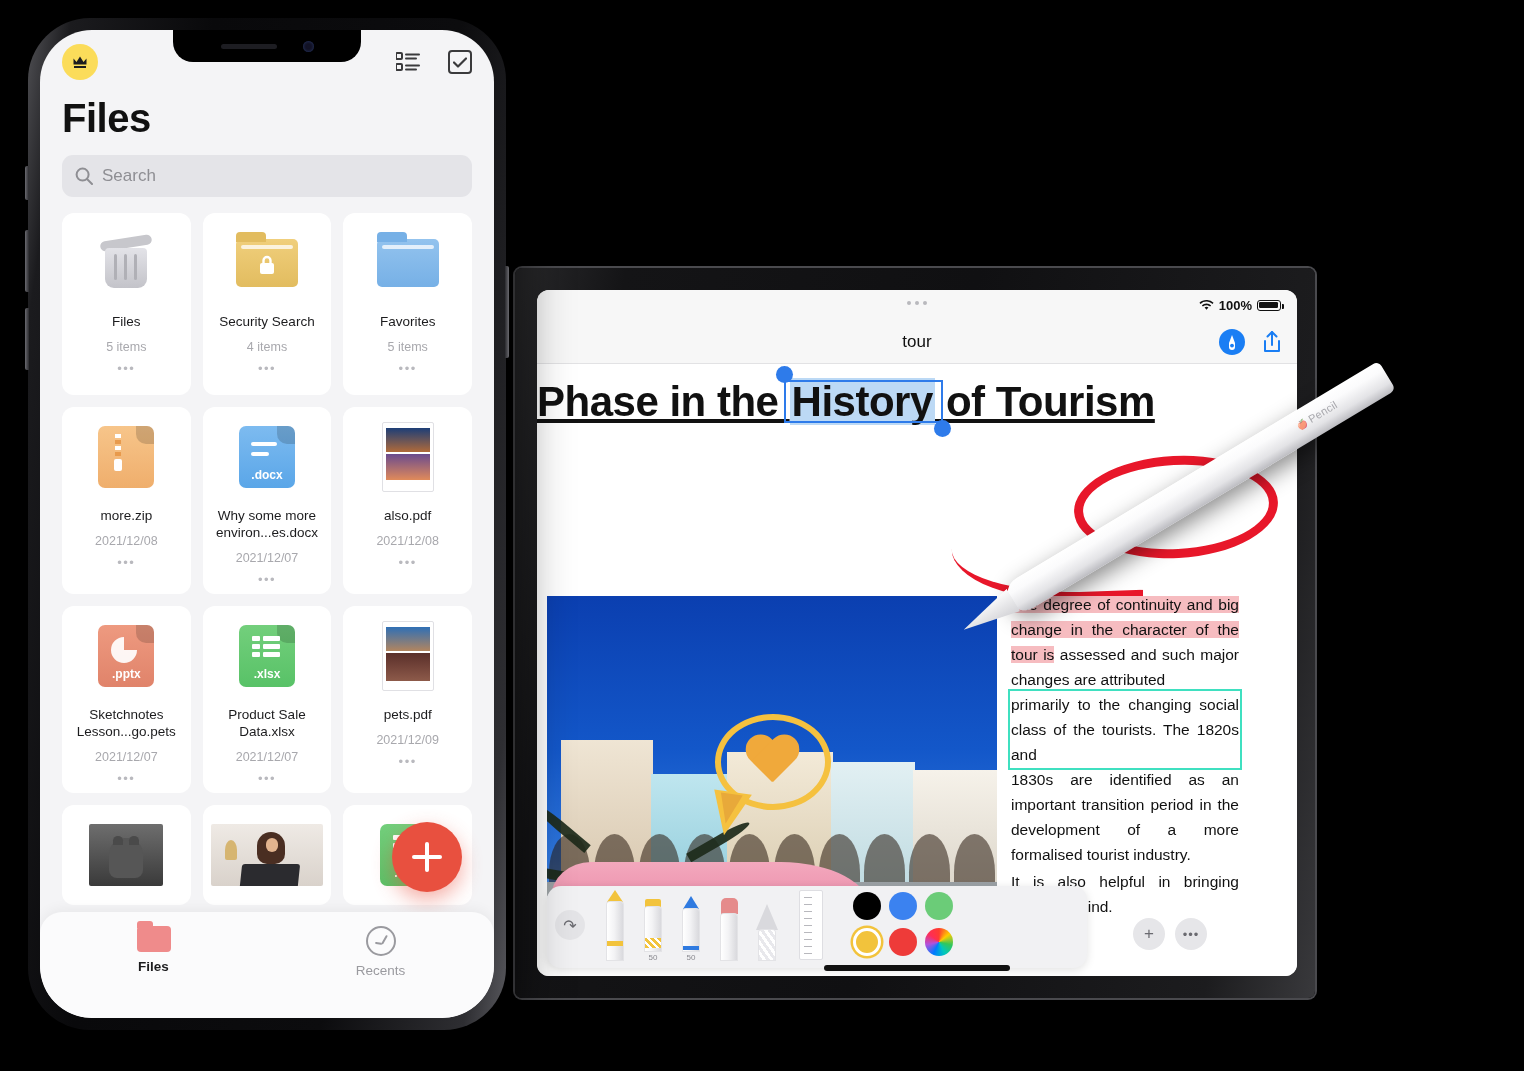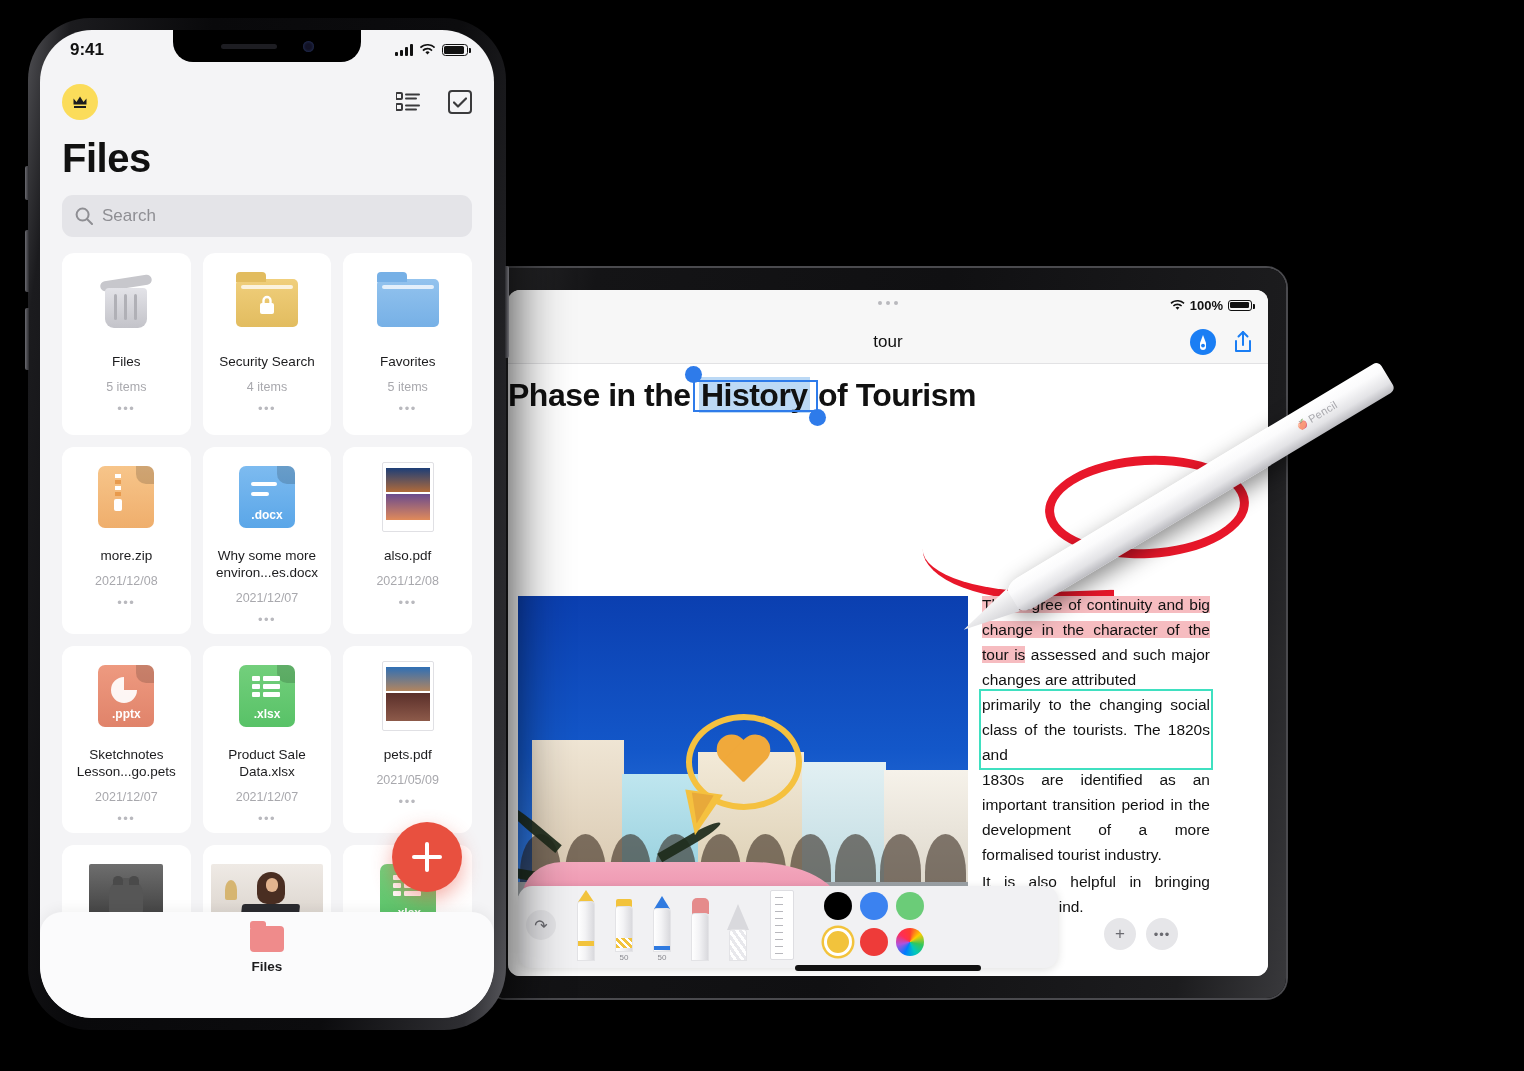--- a/index.html
+++ b/index.html
@@ -6,24 +6,24 @@
   html, body {
     width: 1524px; height: 1071px;
     background: #000;
     font-family: "Liberation Sans", sans-serif;
     overflow: hidden;
   }
   #stage { position: relative; width: 1524px; height: 1071px; background: #000; }
 
   
   #tablet {
-    position: absolute; left: 486px; top: 268px;
+    position: absolute; left: 515px; top: 268px;
     width: 800px; height: 730px;
     background: linear-gradient(100deg,#2a2a2c 0%, #141416 12%, #101012 50%, #1c1c1e 88%, #39393c 100%);
-    border-radius: 20px;
+    border-radius: 7px;
     box-shadow: 0 0 0 2px #4a4a4e, 0 26px 60px rgba(0,0,0,.85);
     padding: 22px 18px 22px 22px;
   }
   #tablet-screen {
     position: relative; width: 100%; height: 100%;
     background: #fff; border-radius: 12px; overflow: hidden;
     display: flex; flex-direction: column;
   }
   .t-statusbar {
     height: 30px; background: #f7f7f7;
@@ -48,23 +48,24 @@
   }
   .t-title { font-size: 17px; color: #111; font-weight: 400; }
   .t-nav-actions { position: absolute; right: 14px; top: 50%; transform: translateY(-50%); display: flex; gap: 16px; align-items: center;}
   .pen-badge { width: 26px; height: 26px; border-radius: 50%; background: #1a7ef4; display:flex; align-items:center; justify-content:center; }
   .share-ico { width: 22px; height: 24px; }
 
   .t-doc { position: relative; flex: 1 1 auto; background: #fff; overflow: hidden; }
 
   .doc-heading {
     position: absolute; left: 0px; top: 14px; width: 608px;
-    font-size: 32px; font-weight: 700; letter-spacing: -0.5px;
+    font-size: 42px; font-weight: 700; letter-spacing: -0.5px;
     color: #111; white-space: nowrap; line-height: 1.12;
     font-family: "Liberation Sans", sans-serif;
+    text-decoration: underline;
   }
   .sel-wrap { position: relative; display: inline-block; }
   .sel-hl { background: #bcd9f5; padding: 0 2px; }
   .sel-box {
     position: absolute; left: -6px; right: -8px; top: 2px; bottom: 2px;
     border: 2px solid #2e7bea; pointer-events: none;
   }
   .sel-bar { position: absolute; top: 2px; bottom: 2px; width: 2px; background: #2e7bea; }
   .sel-knob { position: absolute; width: 17px; height: 17px; border-radius: 50%; background: #2e7bea; }
 
@@ -461,39 +462,20 @@
   <div id="phone">
     <span class="btn-extra"></span>
     <span class="btn-power"></span>
 
     <div id="phone-screen">
       <div class="notch">
         <span class="speaker"></span>
         <span class="cam"></span>
       </div>
 
-      <div class="p-statusbar">
-        <span class="p-time">9:41</span>
-        <span class="p-status-right">
-          <span class="sig">
-              <i></i>
-              <i></i>
-              <i></i>
-              <i></i>
-            </span>
-          <svg width="17" height="12" viewBox="0 0 16 12">
-            <path d="M8 10.6 10.1 8.3a3.1 3.1 0 0 0-4.2 0L8 10.6z" fill="#111"></path>
-            <path d="M8 5.6c1.5 0 2.9.6 3.9 1.6l1.2-1.3A7.3 7.3 0 0 0 8 3.7c-2 0-3.8.8-5.1 2.2l1.2 1.3A5.4 5.4 0 0 1 8 5.6z" fill="#111"></path>
-            <path d="M8 1.6c2.5 0 4.8 1 6.5 2.7L15.7 3A10.5 10.5 0 0 0 8 0C5 0 2.3 1.1.3 3l1.2 1.3A8.9 8.9 0 0 1 8 1.6z" fill="#111"></path>
-          </svg>
-          <span class="p-batt">
-              <i></i>
-            </span>
-        </span>
-      </div>
 
       <div class="p-header">
         <div class="p-header-row">
           <span class="crown-badge">
             <svg width="16" height="14" viewBox="0 0 16 14">
                 <path d="M2 11h12v2H2z" fill="#1d1d1f"></path>
                 <path d="M1.5 3.5 4.5 7 8 1.5 11.5 7l3-3.5V9.5h-13z" fill="#1d1d1f"></path>
               </svg>
           </span>
           <span class="hdr-icons">
@@ -657,21 +639,21 @@
               <span class="pdf-thumb">
                 <span class="ln" style="width:92%;background:#8b8b90;height:2.5px"></span>
                 <span class="pic" style="display:block;background:linear-gradient(180deg,#2f6fb5,#b2855f)"></span>
                 <span class="ln" style="width:95%"></span><span class="ln" style="width:86%"></span>
                 <span class="ln" style="width:55%;background:#8b8b90;margin-top:3px"></span>
                 <span class="pic" style="display:block;background:linear-gradient(180deg,#5a2f2a,#8d5a4a);height:28px"></span>
                 <span class="ln" style="width:93%"></span><span class="ln" style="width:80%"></span>
               </span>
             </span>
             <span class="cname">pets.pdf</span>
-            <span class="cmeta">2021/05/09</span>
+            <span class="cmeta">2021/12/09</span>
             <span class="dots">•••</span>
           </div>
 
           <div class="card" style="min-height:100px">
             <span class="thumb">
               <span class="img-thumb" style="width:74px;height:62px;background:linear-gradient(180deg,#6e6e6e,#3a3a3a);position:relative;display:block">
                 <span style="position:absolute;left:20px;top:14px;width:34px;height:40px;background:#565656;border-radius:16px 16px 8px 8px"></span>
                 <span style="position:absolute;left:24px;top:12px;width:10px;height:9px;background:#4a4a4a;border-radius:50% 50% 0 0"></span>
                 <span style="position:absolute;left:40px;top:12px;width:10px;height:9px;background:#4a4a4a;border-radius:50% 50% 0 0"></span>
               </span>
@@ -707,17 +689,21 @@
         </div>
       </div>
 
       <div class="fab"></div>
 
       <div class="tabbar">
         <div class="tab active">
           <span class="tab-folder"></span>
           <span class="lbl">Files</span>
         </div>
+        <div class="tab">
+          <span class="tab-clock"></span>
+          <span class="lbl">Recents</span>
+        </div>
       </div>
     </div>
   </div>
 
 </div>
 
 </body></html>

